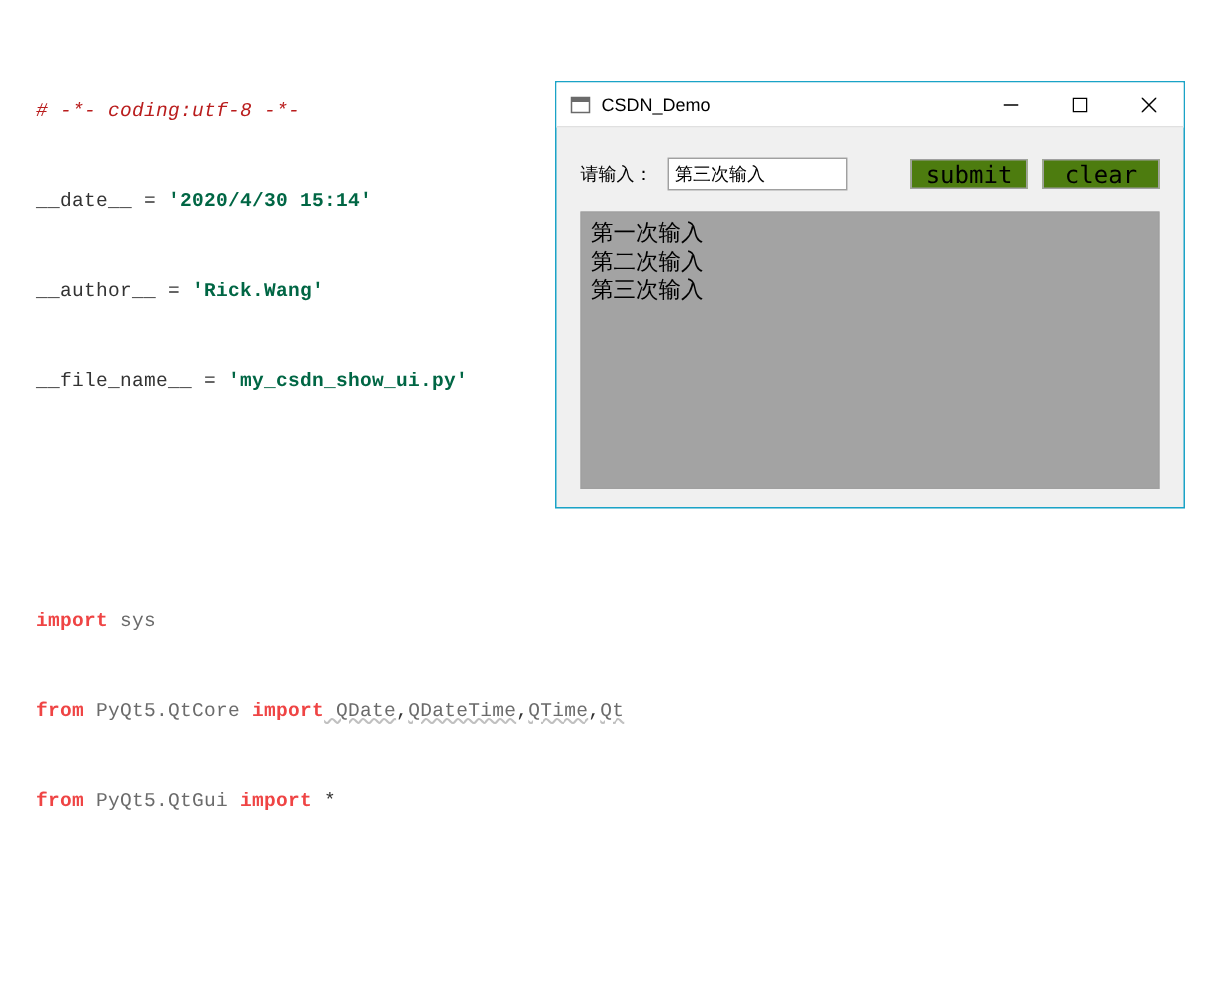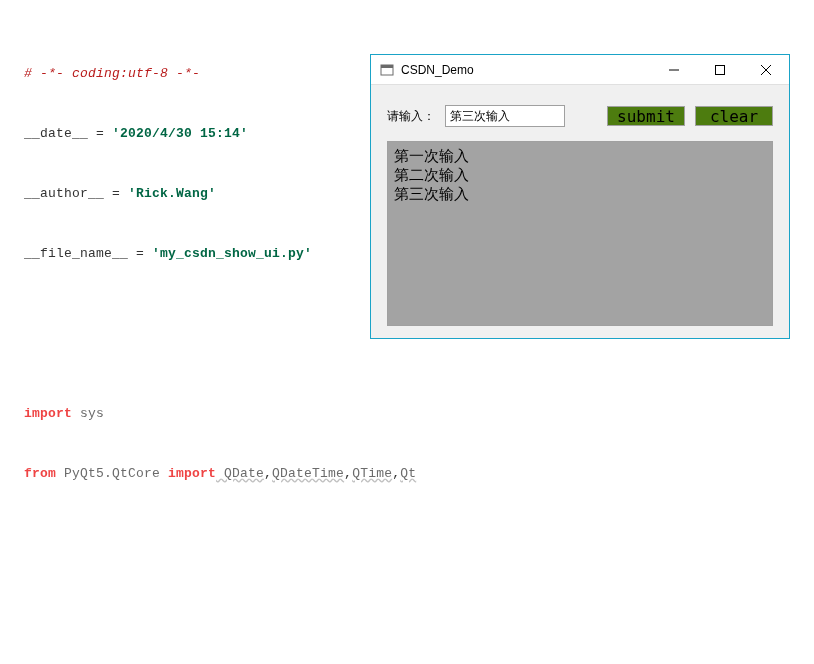--- a/index.html
+++ b/index.html
@@ -155,20 +155,21 @@
 
   <div class="code-line"><span class="gutter"></span><span class="code-text c-comment"># -*- coding:utf-8 -*-</span></div>
   <div class="code-line"><span class="gutter"></span><span class="code-text"><span class="c-ident">__date__</span><span class="c-ident"> = </span><span class="c-string">'2020/4/30 15:14'</span></span></div>
   <div class="code-line"><span class="gutter"></span><span class="code-text"><span class="c-ident">__author__</span><span class="c-ident"> = </span><span class="c-string">'Rick.Wang'</span></span></div>
   <div class="code-line"><span class="gutter"></span><span class="code-text"><span class="c-ident">__file_name__</span><span class="c-ident"> = </span><span class="c-string">'my_csdn_show_ui.py'</span></span></div>
 
   <div class="code-line"><span class="gutter"></span><span class="code-text"></span></div>
 
   <div class="code-line"><span class="gutter"></span><span class="code-text"><span class="c-keyword">import</span><span class="c-mod"> sys</span></span></div>
   <div class="code-line"><span class="gutter"></span><span class="code-text"><span class="c-keyword">from</span><span class="c-mod"> PyQt5.QtCore </span><span class="c-keyword">import</span><span class="c-mod-u"> QDate</span><span class="c-ident">,</span><span class="c-mod-u">QDateTime</span><span class="c-ident">,</span><span class="c-mod-u">QTime</span><span class="c-ident">,</span><span class="c-mod-u">Qt</span></span></div>
+  <div class="code-line"><span class="gutter"></span><span class="code-text"><span class="c-keyword">from</span><span class="c-mod"> PyQt5.QtGui </span><span class="c-keyword">import</span><span class="c-ident"> *</span></span></div>
   
 
   
 
   
   
   
   
   
   

